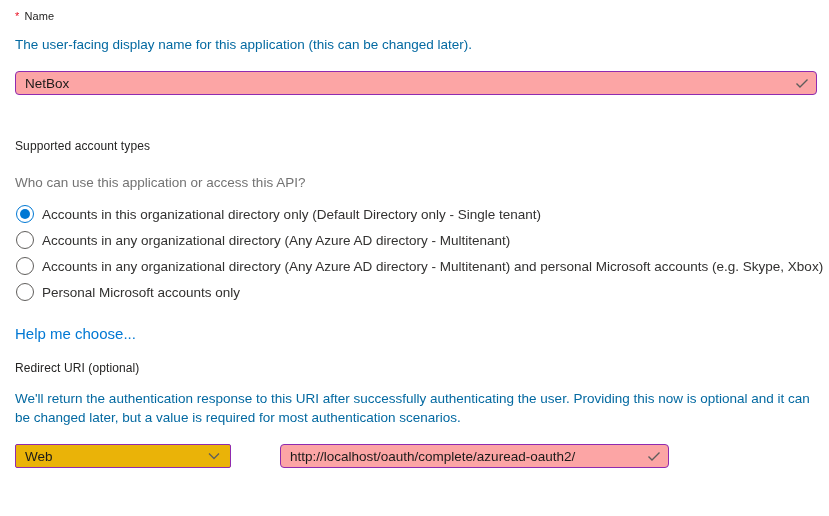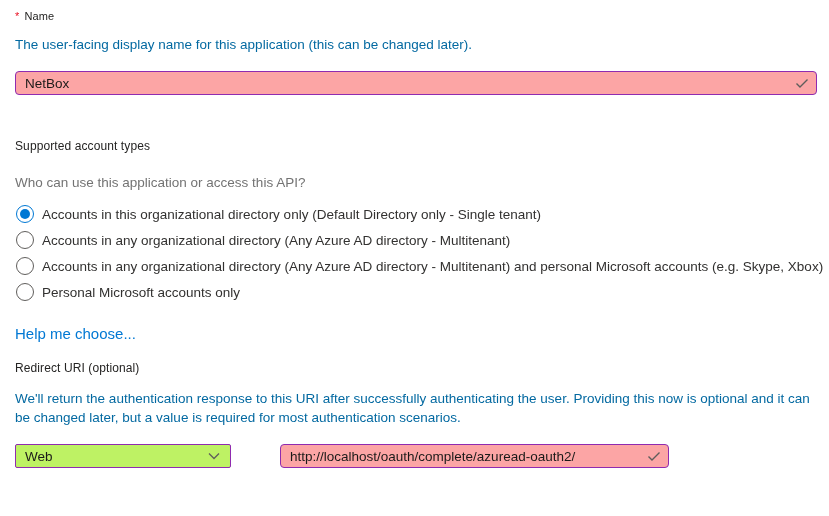--- a/index.html
+++ b/index.html
@@ -101,21 +101,21 @@
   #redirect-desc { width: 800px; margin-top: 14px; }
 
   .uri-row { margin-top: 17px; display: flex; gap: 13px; }
 
   .select-box {
     position: relative;
     width: 216px;
     height: 24px;
     border: 1px solid #8f2bb0;
     border-radius: 2px;
-    background: #bef264;
+    background: #eab308;
     display: flex;
     align-items: center;
     padding: 0 30px 0 9px;
     font-size: 13.5px;
     color: #1b1a19;
     cursor: pointer;
   }
   .chevron-icon {
     position: absolute;
     right: 9px;

